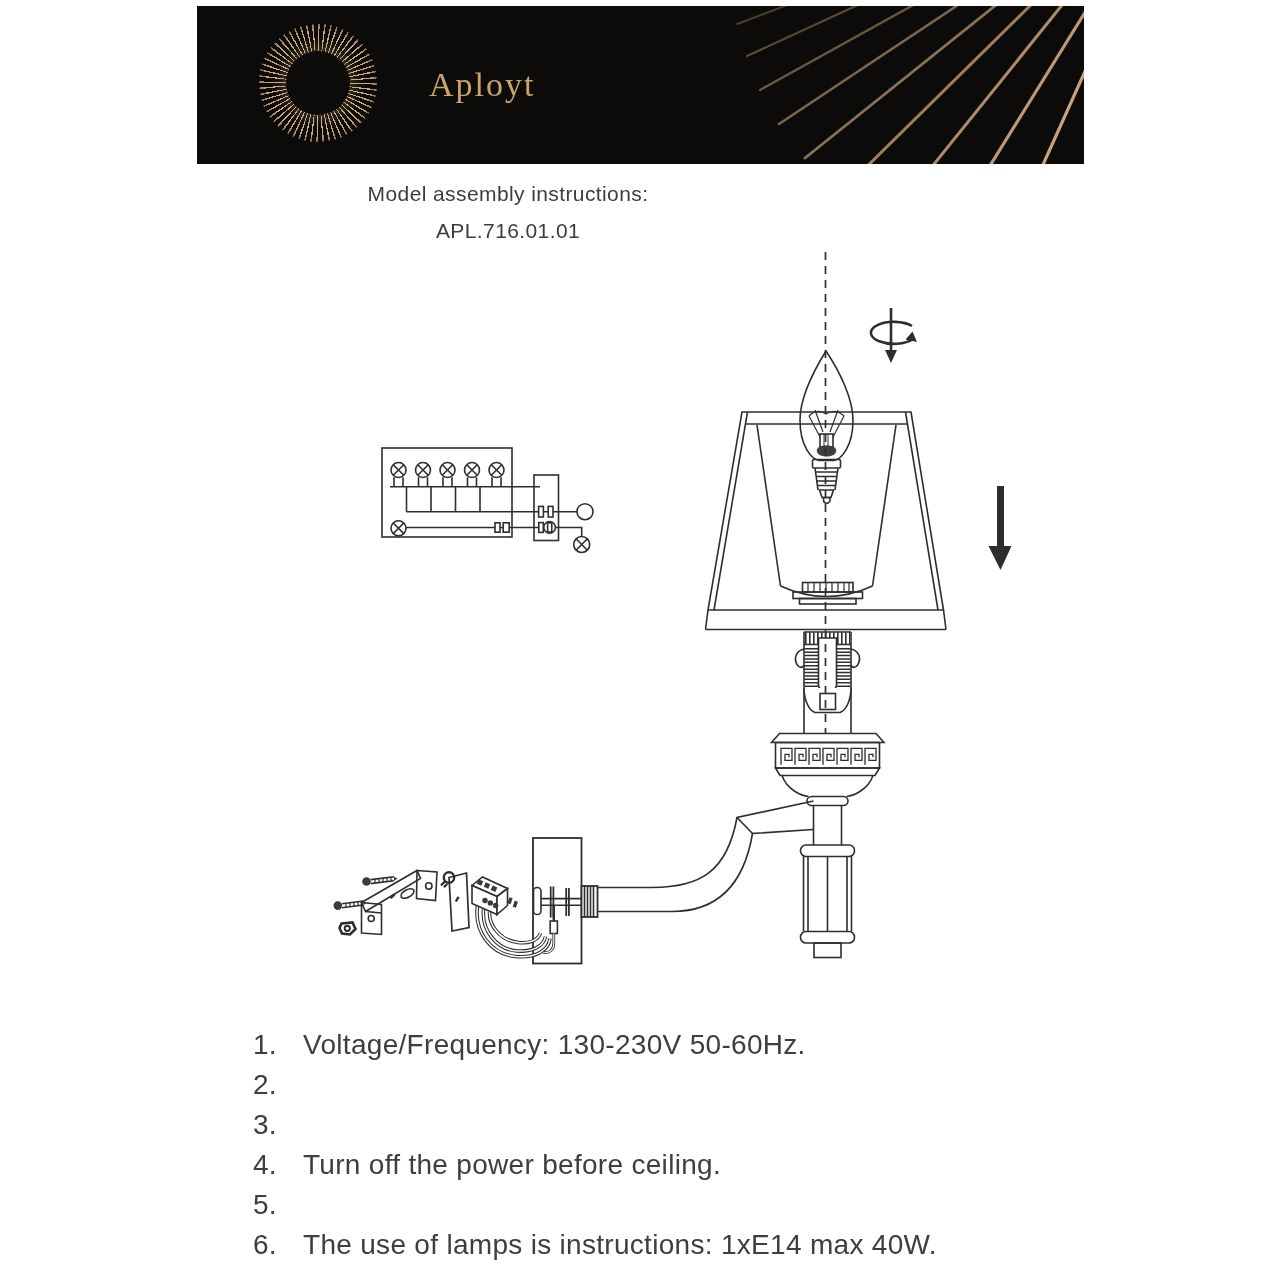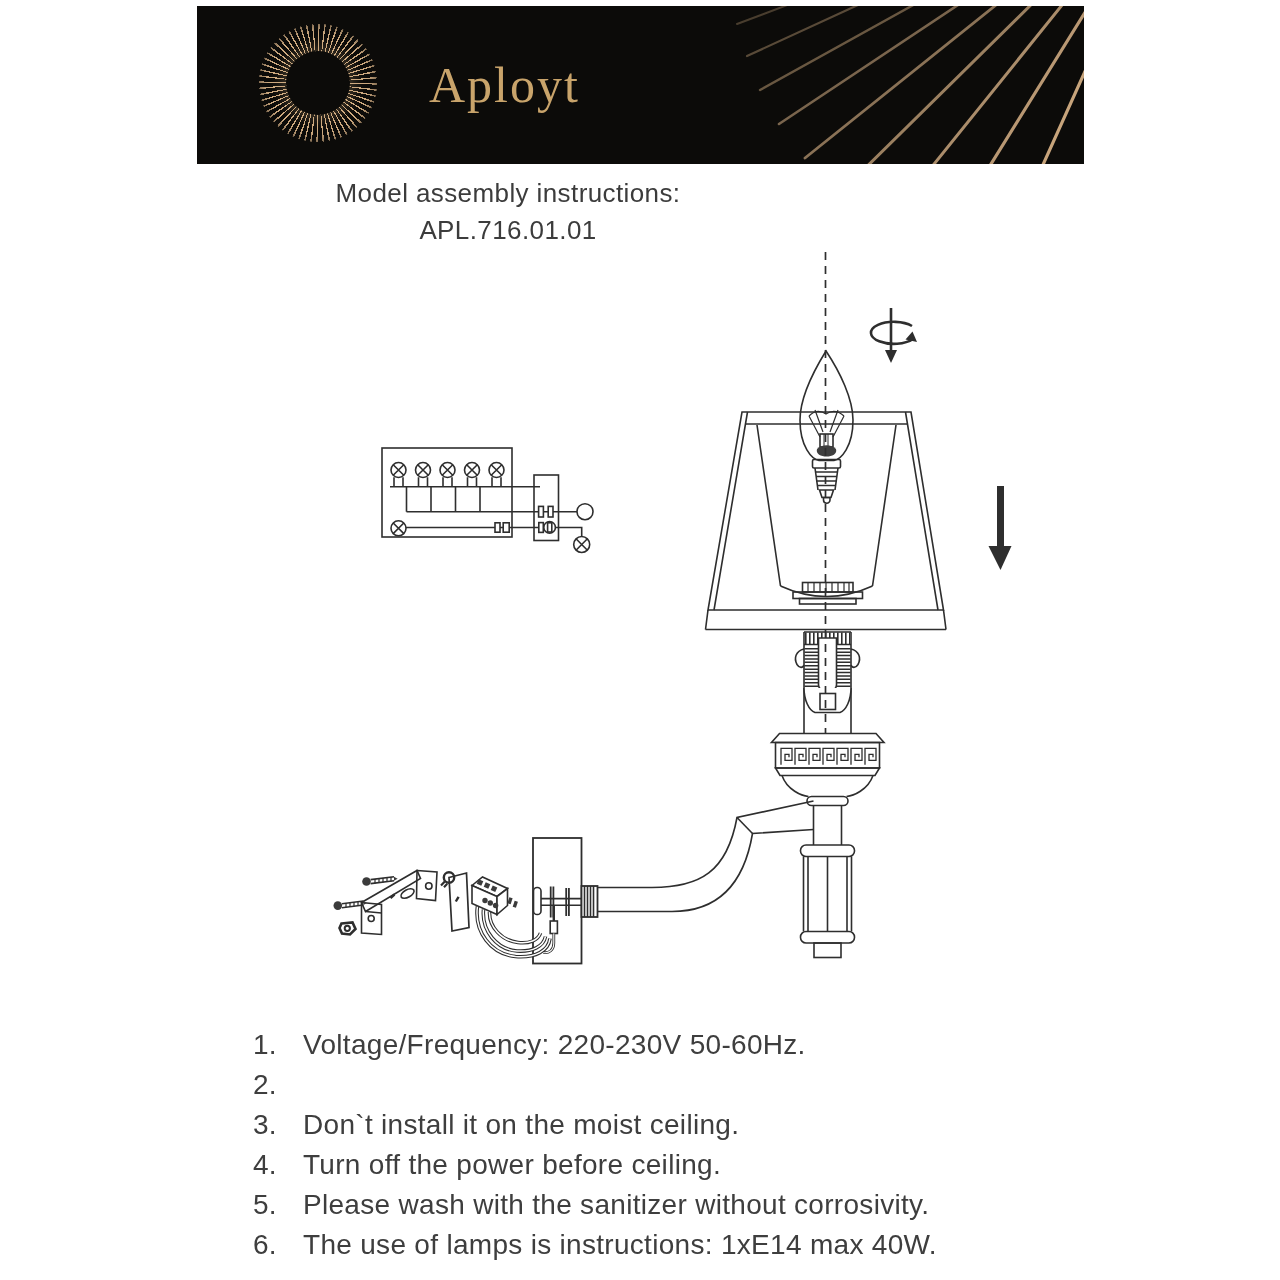--- a/index.html
+++ b/index.html
@@ -7,25 +7,25 @@
         font-family:"Liberation Sans", sans-serif;color:#3e3e3e;}
   
   .banner{position:absolute;left:197px;top:6px;width:887px;height:158px;background:#0c0b09;overflow:hidden;}
   .sunburst{position:absolute;left:62px;top:18px;width:118px;height:118px;border-radius:50%;
     background:repeating-conic-gradient(from 0deg, rgba(216,178,134,.95) 0deg 1.6deg, rgba(216,178,134,0) 1.6deg 6deg);}
   .sunburst::before{content:"";position:absolute;inset:0;border-radius:50%;
     background:radial-gradient(circle, rgba(12,11,9,0) 0 60%, rgba(12,11,9,.55) 76%, #0c0b09 99%);}
   .sunburst::after{content:"";position:absolute;inset:27px;border-radius:50%;background:#0c0b09;
     box-shadow:0 0 14px 4px rgba(222,186,140,.28);}
   .brand{position:absolute;left:232px;top:0;height:158px;display:flex;align-items:center;
-    font-family:"Liberation Serif", serif;font-size:50px;letter-spacing:2px;color:#c9a46b;}
+    font-family:"Liberation Serif", serif;font-size:34px;letter-spacing:2px;color:#c9a46b;}
   .banner-rays{position:absolute;right:0;top:0;width:887px;height:158px;}
   
   .title-block{position:absolute;left:0;top:175px;width:1016px;text-align:center;
-    font-size:26px;line-height:37px;color:#3c3c3c;letter-spacing:.4px;}
+    font-size:21px;line-height:37px;color:#3c3c3c;letter-spacing:.4px;}
   
   .instr{position:absolute;left:253px;top:1025px;font-size:28px;color:#3e3e3e;letter-spacing:.3px;}
   .instr .row{display:flex;height:40px;align-items:center;}
   .instr .num{width:50px;flex:0 0 50px;}
   
   .drawing{position:absolute;left:0;top:0;width:1280px;height:1280px;}
   .drawing *{vector-effect:none;}
 </style>
 </head>
 <body>
@@ -260,36 +260,34 @@
         </g>
 
         <path d="M825.5 252 V733" stroke-dasharray="8 6" stroke-width="1.7"></path>
       </g>
     </g>
   </svg>
 
   <div class="instr">
     <div class="row">
       <span class="num">1.</span>
-      <span>Voltage/Frequency: 220-230V 50-60Hz.</span>
+      <span>Voltage/Frequency: 130-230V 50-60Hz.</span>
     </div>
     <div class="row">
       <span class="num">2.</span>
     </div>
     <div class="row">
       <span class="num">3.</span>
-      <span>Don`t install it on the moist ceiling.</span>
     </div>
     <div class="row">
       <span class="num">4.</span>
       <span>Turn off the power before ceiling.</span>
     </div>
     <div class="row">
       <span class="num">5.</span>
-      <span>Please wash with the sanitizer without corrosivity.</span>
     </div>
     <div class="row">
       <span class="num">6.</span>
       <span>The use of lamps is instructions: 1xE14 max 40W.</span>
     </div>
   </div>
 
 </div>
 
 </body></html>

